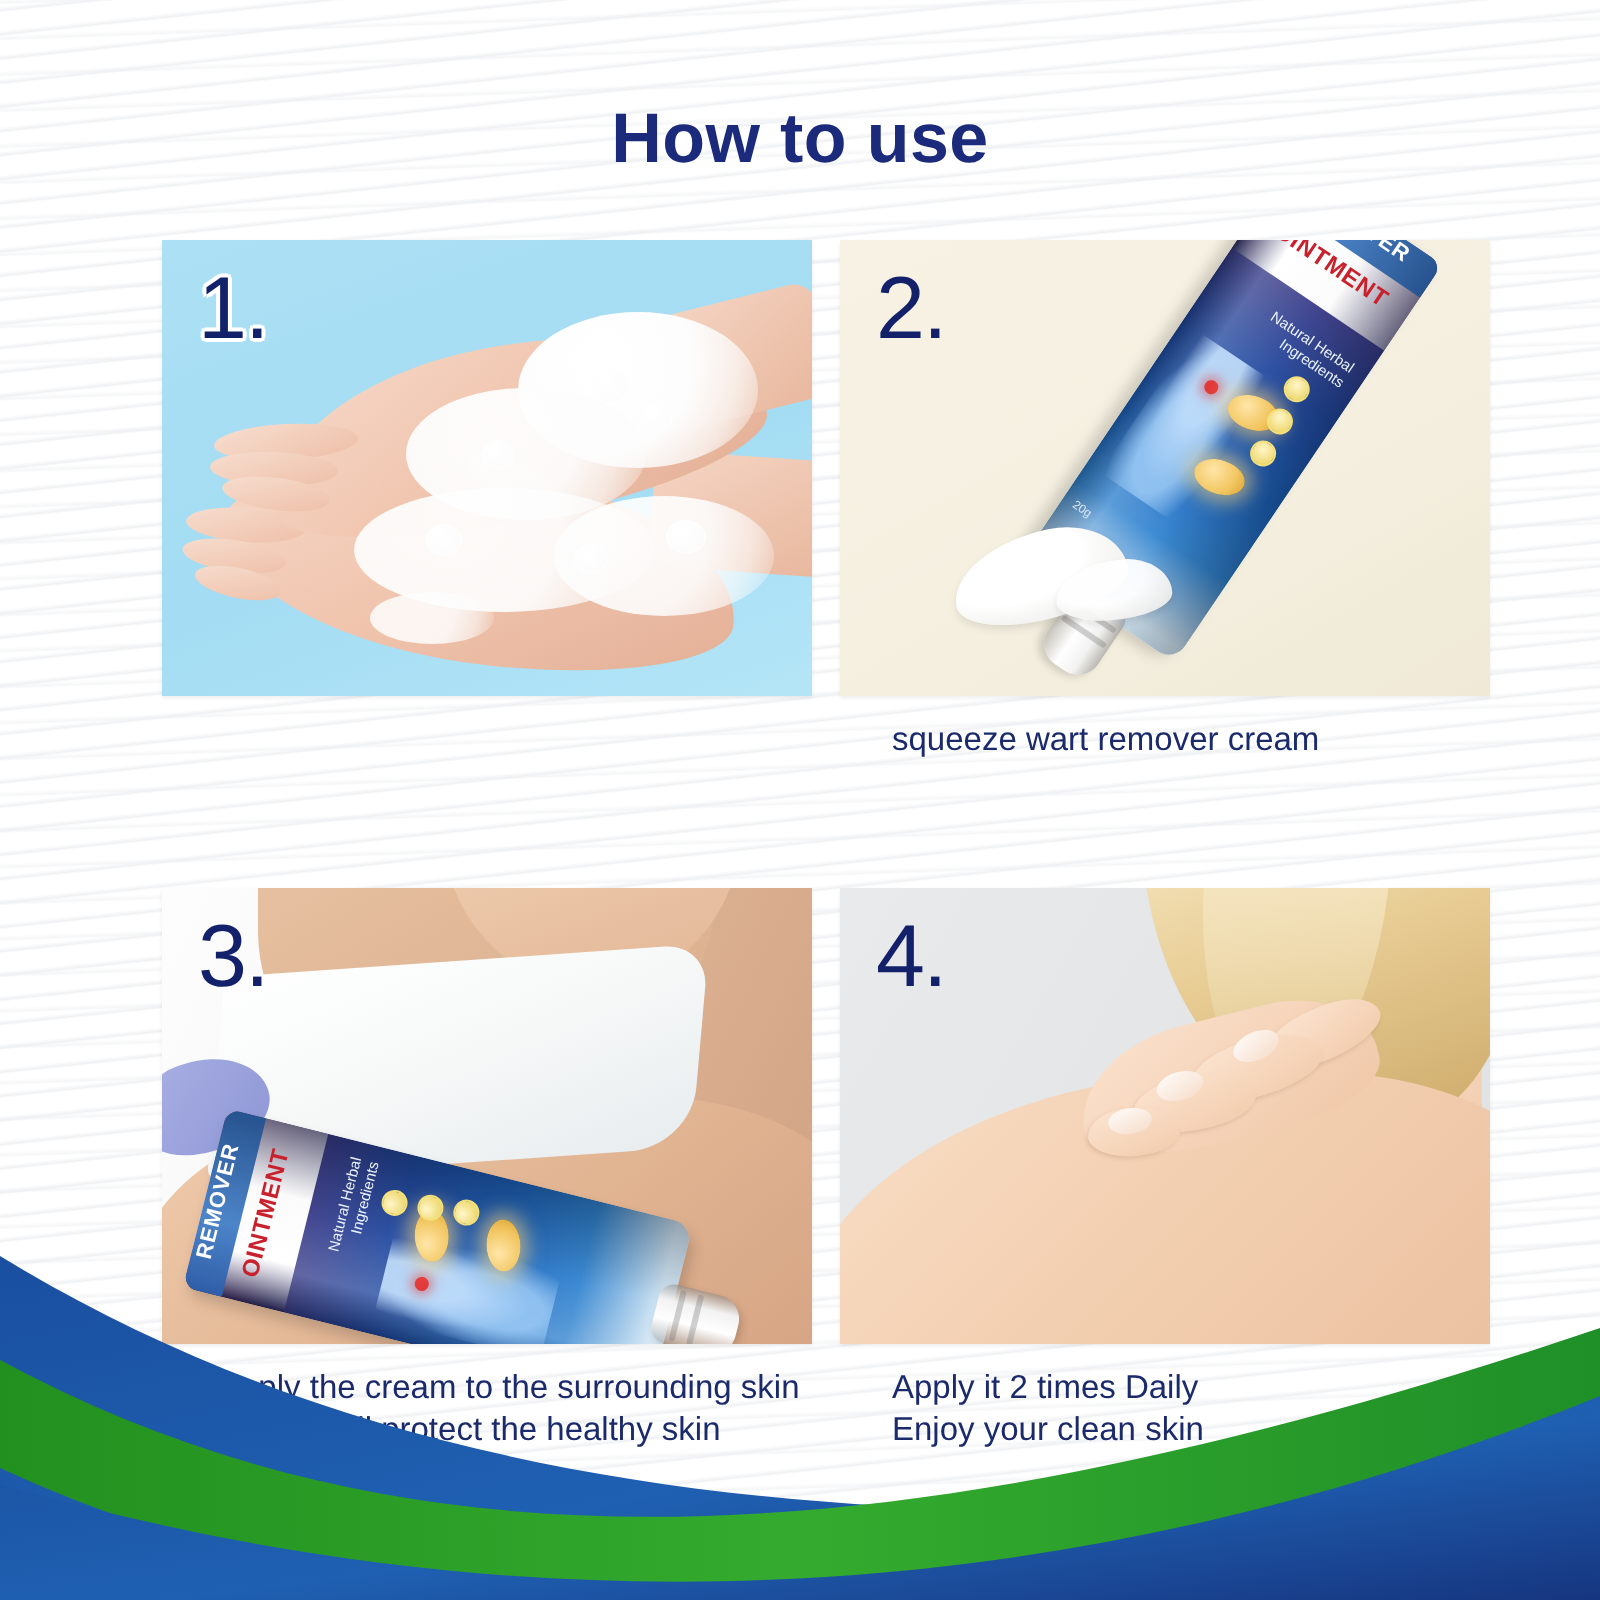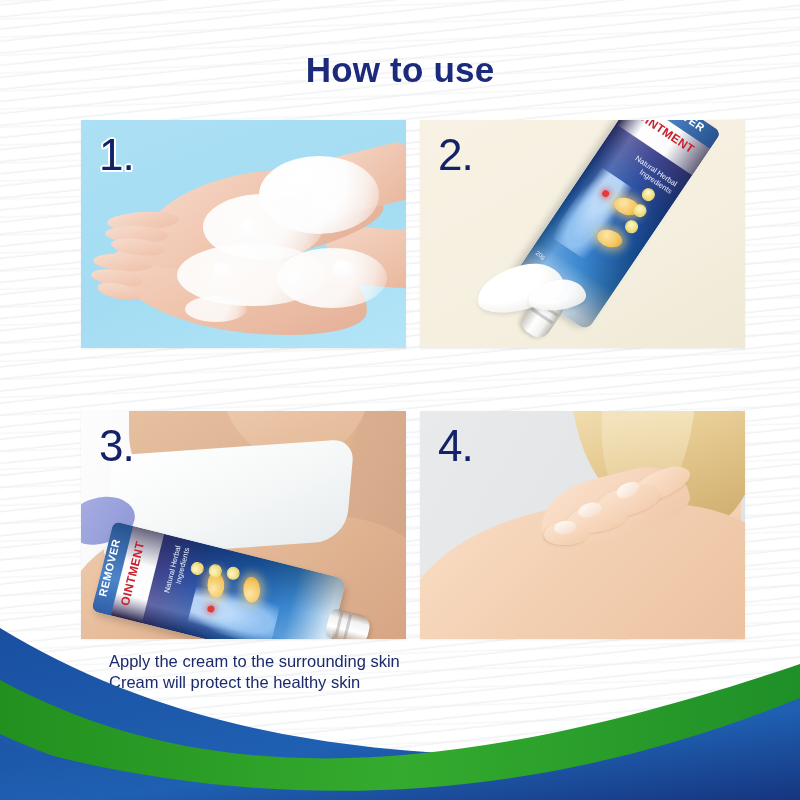--- a/index.html
+++ b/index.html
@@ -455,20 +455,21 @@
                 <div class="cap-word">REMOVER</div>
                 <div class="ointment-word">OINTMENT</div>
               </div>
             </div>
             <div class="nozzle" style="left:31px;top:232px;"></div>
           </div>
 
           <div class="cream-blob" style="left:56px;top:146px;width:88px;height:44px;transform:rotate(-12deg);"></div>
           <div class="cream-blob" style="left:108px;top:160px;width:58px;height:30px;transform:rotate(-4deg);opacity:.95;"></div>
         </div>
+        <div class="caption c2">squeeze wart remover cream</div>
       </div>
     </div>
 
     <div class="row second">
 
       <div class="step">
         <div class="photo bg-skin3">
           <div class="neck3"></div>
           <div class="chin3"></div>
           <div class="shoulder3"></div>
@@ -515,20 +516,22 @@
           <div class="fng" style="left:210px;top:60px;width:62px;height:26px;transform:rotate(-24deg);"></div>
           <div class="fng" style="left:174px;top:76px;width:68px;height:28px;transform:rotate(-16deg);"></div>
           <div class="fng" style="left:146px;top:94px;width:62px;height:27px;transform:rotate(-10deg);"></div>
           <div class="fng" style="left:124px;top:110px;width:46px;height:24px;transform:rotate(-4deg);"></div>
           <div class="nail" style="left:196px;top:72px;width:24px;height:14px;transform:rotate(-24deg);"></div>
           <div class="nail" style="left:158px;top:92px;width:24px;height:14px;transform:rotate(-16deg);"></div>
           <div class="nail" style="left:134px;top:110px;width:22px;height:13px;transform:rotate(-8deg);"></div>
 
           <div class="stepnum">4.</div>
         </div>
+        <div class="caption c4">Apply it 2 times Daily
+Enjoy your clean skin</div>
       </div>
     </div>
   </div>
 
   <svg class="swoosh" viewBox="0 0 800 190" preserveAspectRatio="none">
     <defs>
       <linearGradient id="gblue" x1="0" y1="0" x2="1" y2="1">
         <stop offset="0%" stop-color="#1a4fa0"></stop>
         <stop offset="55%" stop-color="#1f60b2"></stop>
         <stop offset="100%" stop-color="#16357f"></stop>

